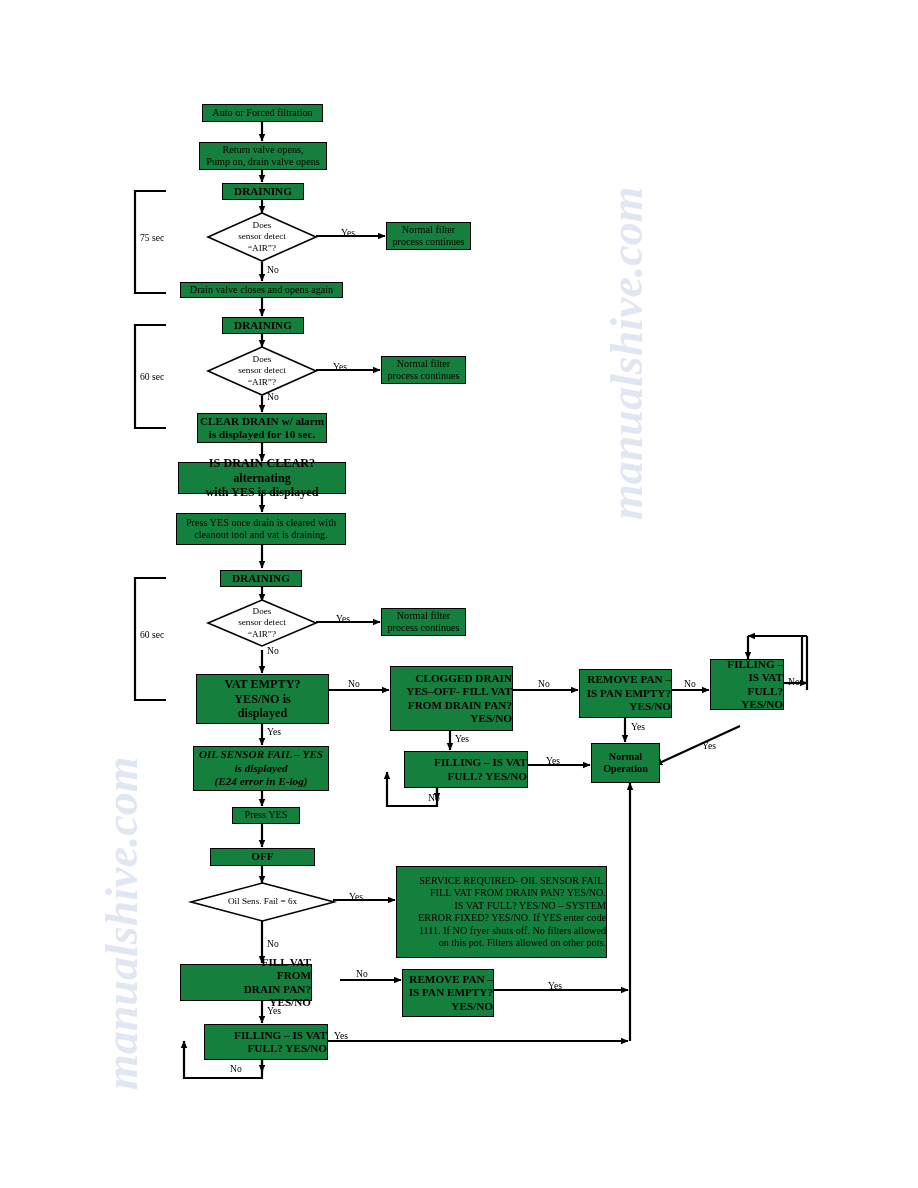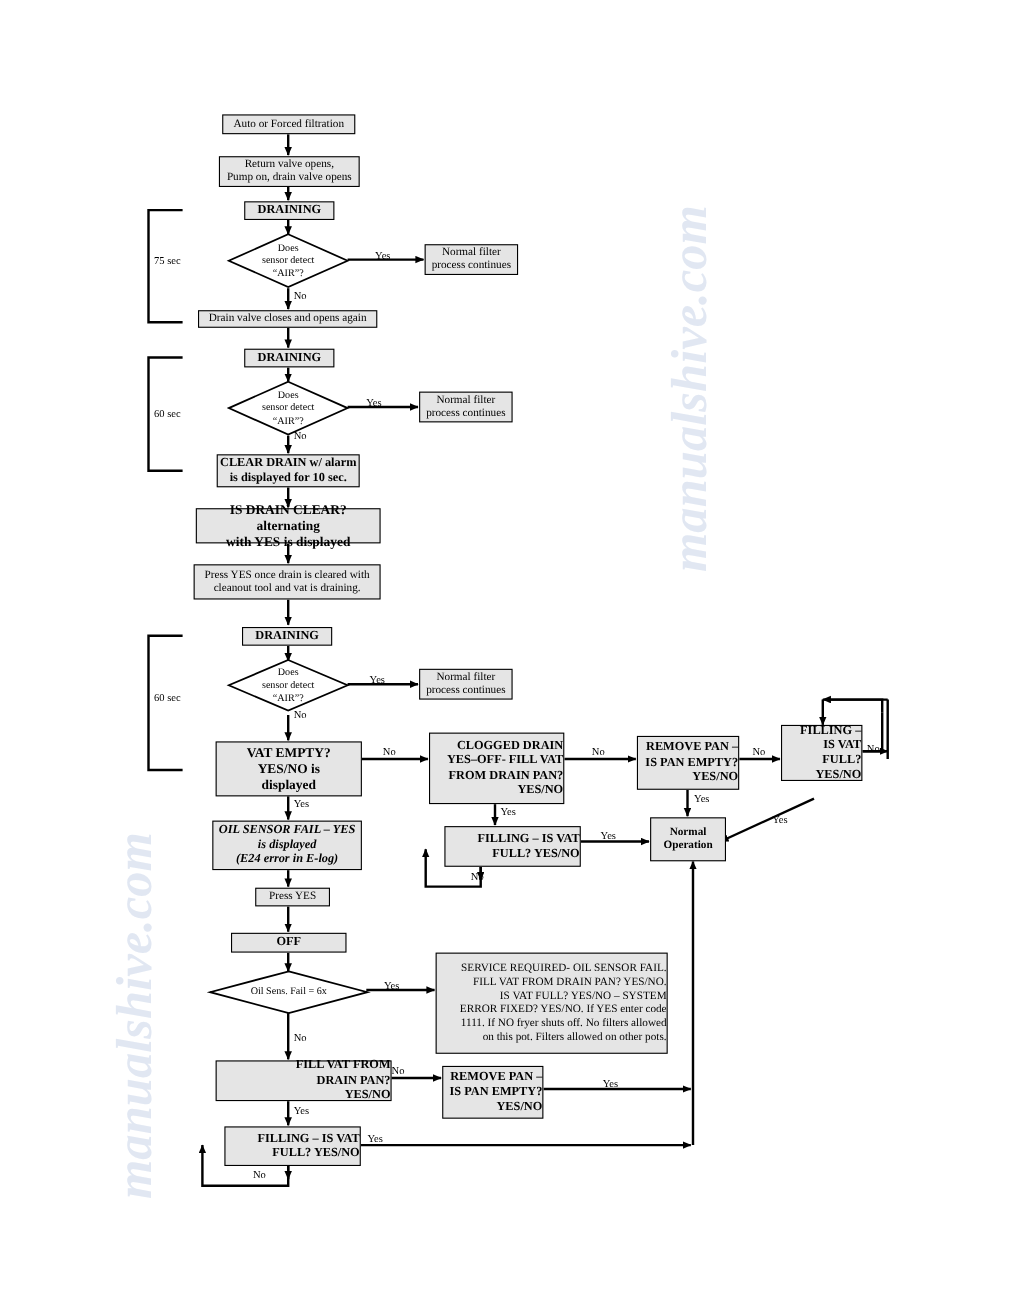--- a/index.html
+++ b/index.html
@@ -28,21 +28,21 @@
     opacity: .55;
   }
   .wm-a { top: 520px; left: 600px; font-size: 46px; transform: rotate(-90deg); transform-origin: left top; }
   .wm-b { top: 1090px; left: 95px; font-size: 46px; transform: rotate(-90deg); transform-origin: left top; }
 
   
   .node {
     position: absolute;
     box-sizing: border-box;
     border: 1.4px solid #000;
-    background: #e5e5e5;
+    background: #15803d;
     display: flex;
     flex-direction: column;
     justify-content: center;
     color: #000;
     z-index: 5;
   }
   .node .ln { display: block; width: 100%; }
   .c  { text-align: center; }
   .l  { text-align: right; padding-left: 4px; }
   .b  { font-weight: bold; }
@@ -294,21 +294,21 @@
 
   <div class="node l f10" style="left:396px; top:866px; width:211px; height:92px;">
     <span class="ln">SERVICE REQUIRED- OIL SENSOR FAIL.</span>
     <span class="ln">FILL VAT FROM DRAIN PAN? YES/NO.</span>
     <span class="ln">IS VAT FULL?  YES/NO – SYSTEM</span>
     <span class="ln">ERROR FIXED? YES/NO.  If YES enter code</span>
     <span class="ln">1111.  If NO fryer shuts off. No filters allowed</span>
     <span class="ln">on this pot. Filters allowed on other pots.</span>
   </div>
 
-  <div class="node l f11 b" style="left:196px; top:964px; width:160px; height:37px;padding-left:47px;">
+  <div class="node l f11 b" style="left:180px; top:964px; width:132px; height:37px;padding-left:47px;">
     <span class="ln">FILL VAT FROM</span>
     <span class="ln">DRAIN PAN? YES/NO</span>
   </div>
 
   <div class="node l f11 b" style="left:402px; top:969px; width:92px; height:48px;">
     <span class="ln">REMOVE PAN –</span>
     <span class="ln">IS PAN EMPTY?</span>
     <span class="ln">YES/NO</span>
   </div>
 

